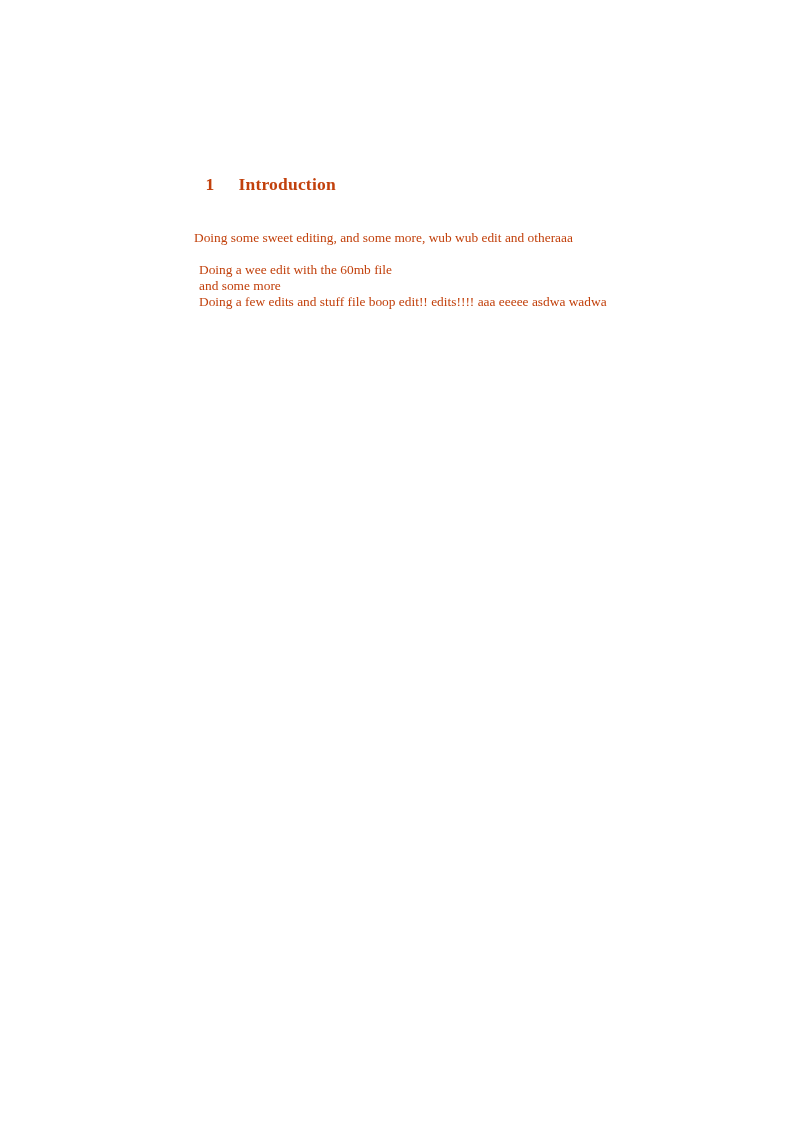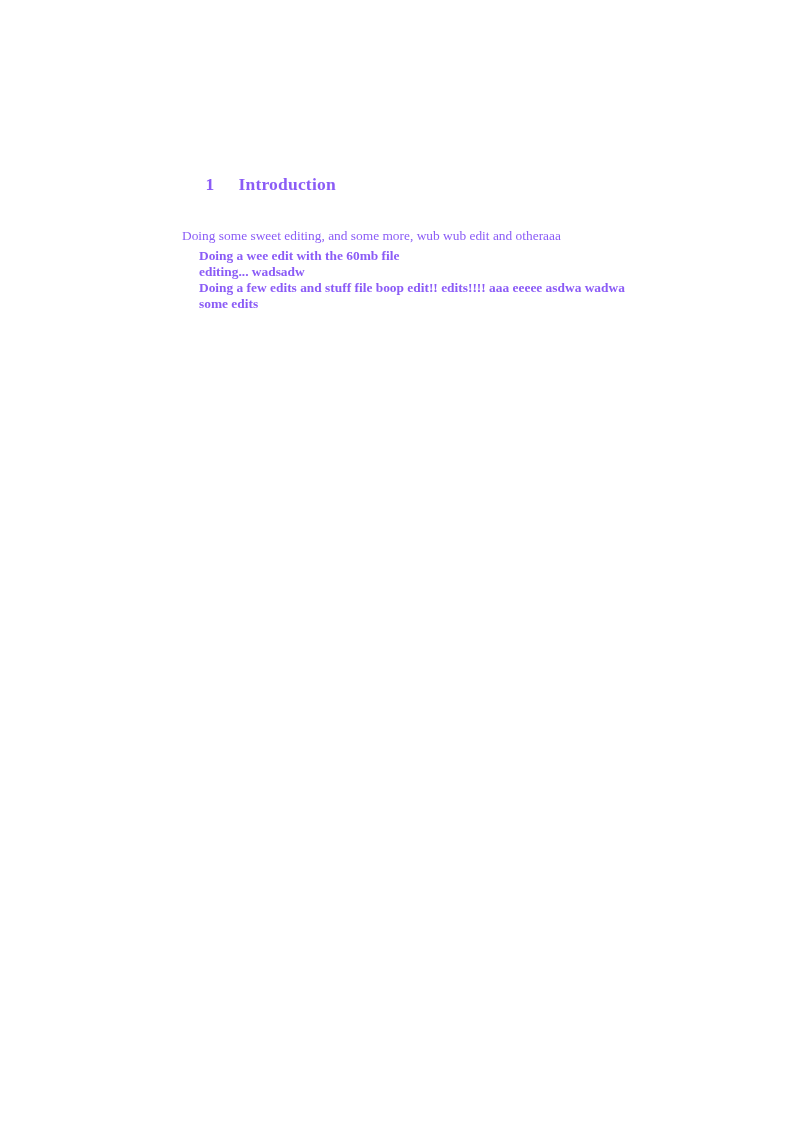--- a/index.html
+++ b/index.html
@@ -8,21 +8,21 @@
     background: #ffffff;
   }
   .page {
     position: relative;
     width: 794px;
     height: 900px;
     background: #ffffff;
     margin: 0 auto;
     overflow: hidden;
     font-family: "Liberation Serif", "DejaVu Serif", serif;
-    color: #8b5cf6;
+    color: #c2410c;
   }
   .content {
     position: absolute;
     left: 178px;
     top: 156px;
     width: 460px;
   }
   .section-heading {
     font-size: 17.5px;
     font-weight: bold;
@@ -37,27 +37,26 @@
   }
   .section-title {
     display: inline;
   }
   .body-text {
     font-size: 13.4px;
     line-height: 16px;
     margin: 0;
   }
   .para {
-    margin: 4px;
+    margin: 16px;
     text-indent: 0;
   }
   .para-indent {
     margin: 0;
     padding-left: 21px;
-    font-weight: bold;
   }
   .page-number {
     position: absolute;
     left: 0;
     right: 0;
     top: 925px;
     text-align: center;
     font-size: 13px;
     font-family: "Liberation Serif", "DejaVu Serif", serif;
   }
@@ -69,22 +68,21 @@
 
   <div class="content">
 
     <h1 class="section-heading">
       <span class="section-number">1</span><span class="section-title">Introduction</span>
     </h1>
 
     <div class="body-text">
       <p class="para">Doing some sweet editing, and some more, wub wub edit and otheraaa</p>
       <p class="para-indent">Doing a wee edit with the 60mb file</p>
-      <p class="para-indent">editing... wadsadw</p>
+      <p class="para-indent">and some more</p>
       <p class="para-indent">Doing a few edits and stuff file boop edit!! edits!!!! aaa eeeee asdwa wadwa</p>
-      <p class="para-indent">some edits</p>
     </div>
 
   </div>
 
   <div class="page-number">1</div>
 
 </div>
 
 </body></html>

